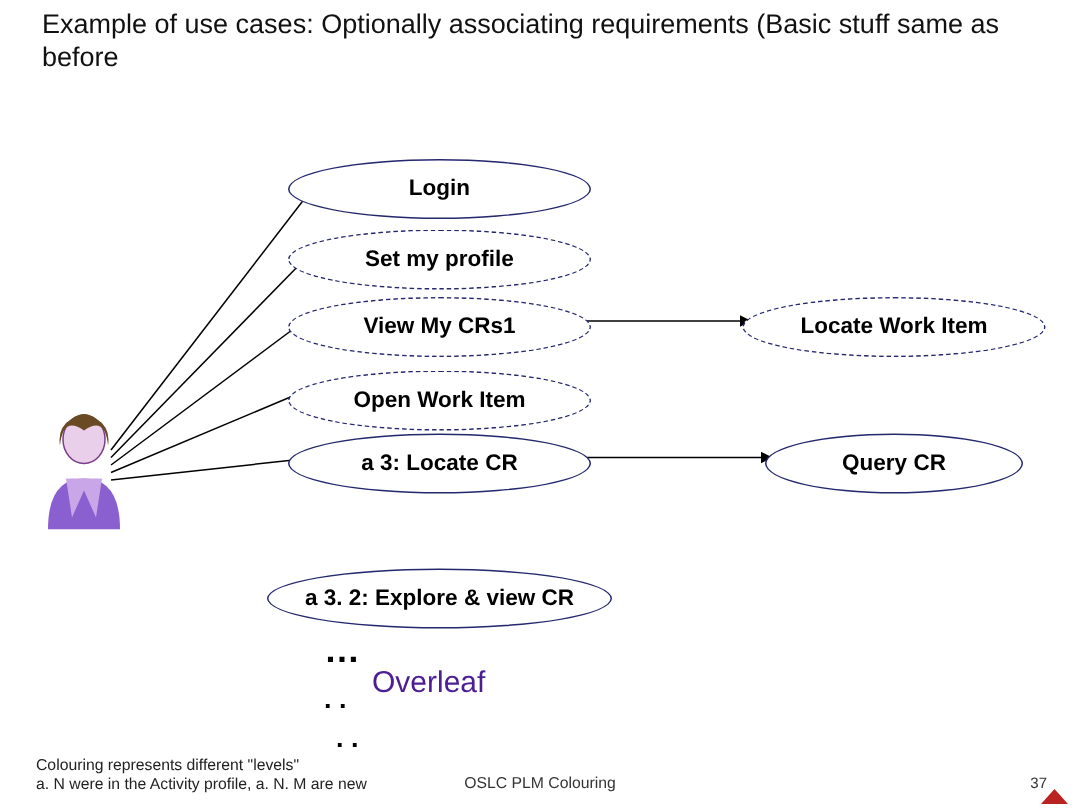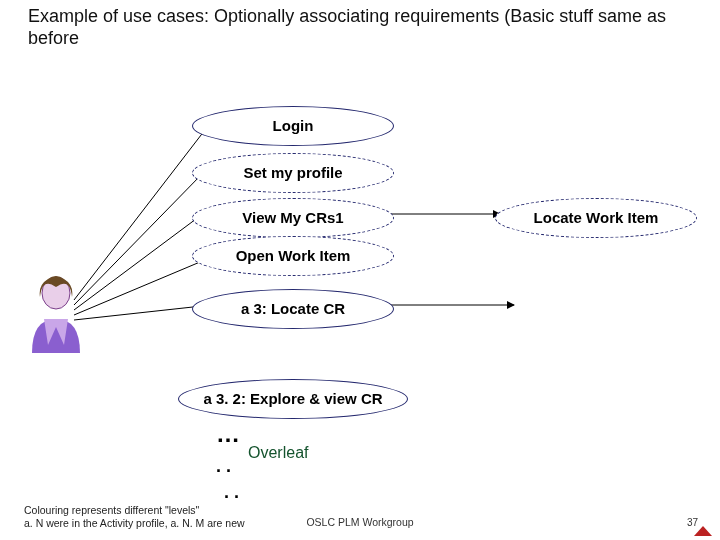--- a/index.html
+++ b/index.html
@@ -3,21 +3,21 @@
 <meta charset="utf-8">
 <style>
   html,body{margin:0;padding:0;width:720px;height:540px;background:#fff;font-family:Arial,Helvetica,sans-serif;overflow:hidden}
   .slide{position:relative;width:720px;height:540px}
   .title{position:absolute;left:28px;top:6px;width:660px;font-size:18px;font-weight:400;color:#111;line-height:1.2}
   .ellipse{position:absolute;display:flex;align-items:center;justify-content:center;border:1px solid #24286e;border-radius:50%;font-size:15px;font-weight:700;color:#000;background:#fff;text-align:right;line-height:1.1}
   .dashed{border-style:dashed}
   .actor{position:absolute;left:26px;top:275px;width:60px;height:78px}
   .actor svg{width:60px;height:78px}
   .dots{position:absolute;font-size:24px;font-weight:700;color:#000}
-  .overleaf{position:absolute;left:248px;top:444px;font-size:16px;color:#14532d}
+  .overleaf{position:absolute;left:248px;top:444px;font-size:20px;color:#4c1d95}
   .legend{position:absolute;left:24px;bottom:10px;font-size:10.5px;color:#222;line-height:1.25}
   .footer-c{position:absolute;bottom:12px;width:100%;text-align:center;font-size:10.5px;color:#333}
   .footer-r{position:absolute;right:22px;bottom:12px;font-size:10px;color:#333}
   .tri{position:absolute;right:8px;bottom:4px;width:0;height:0;border-left:9px solid transparent;border-right:9px solid transparent;border-bottom:10px solid #b22}
   svg.lines{position:absolute;left:0;top:0;width:720px;height:540px;pointer-events:none}
 </style>
 </head>
 <body>
 
 <div class="slide">
@@ -41,48 +41,51 @@
 
   <div class="ellipse" style="left:192px;top:106px;width:200px;height:38px">
       <span>Login</span>
     </div>
   <div class="ellipse dashed" style="left:192px;top:153px;width:200px;height:38px">
       <span>Set my profile</span>
     </div>
   <div class="ellipse dashed" style="left:192px;top:198px;width:200px;height:38px">
       <span>View My CRs1</span>
     </div>
-  <div class="ellipse dashed" style="left:192px;top:236px;width:200px;height:38px">
+  <div class="ellipse dashed" style="left:192px;top:247px;width:200px;height:38px">
       <span>Open Work Item</span>
     </div>
   <div class="ellipse" style="left:192px;top:289px;width:200px;height:38px">
       <span>a 3: Locate CR</span>
     </div>
   <div class="ellipse" style="left:178px;top:379px;width:228px;height:38px">
       <span>a 3. 2: Explore &amp; view CR</span>
     </div>
   <div class="ellipse dashed" style="left:495px;top:198px;width:200px;height:38px">
       <span>Locate Work Item</span>
+    </div>
+  <div class="ellipse" style="left:510px;top:289px;width:170px;height:38px">
+      <span>Query CR</span>
     </div>
 
   <div class="actor">
     <svg viewBox="0 0 60 78">
       <ellipse cx="30" cy="18" rx="14" ry="16" fill="#e9cfe9" stroke="#7a3e8a" stroke-width="1"></ellipse>
       <path d="M30 12 Q16 2 14 22 Q12 10 22 4 Q30 -2 38 4 Q48 10 46 22 Q44 2 30 12" fill="#6a4a24"></path>
       <path d="M6 78 Q6 44 30 44 Q54 44 54 78 Z" fill="#8a5fcf"></path>
       <path d="M18 44 L22 70 L30 52 L38 70 L42 44" fill="#c9a6e8"></path>
     </svg>
   </div>
 
   <div class="dots" style="left:216px;top:420px">…</div>
   <div class="overleaf">Overleaf</div>
   <div class="dots" style="left:216px;top:456px;font-size:18px">. .</div>
   <div class="dots" style="left:224px;top:482px;font-size:18px">. .</div>
 
   <div class="legend">
     <div>Colouring represents different "levels"</div>
     <div>a. N were in the Activity profile, a. N. M are new</div>
   </div>
-  <div class="footer-c">OSLC PLM Workgroup</div>
+  <div class="footer-c">OSLC PLM Colouring</div>
   <div class="footer-r">37</div>
   <div class="tri"></div>
 
 </div>
 
 </body></html>

